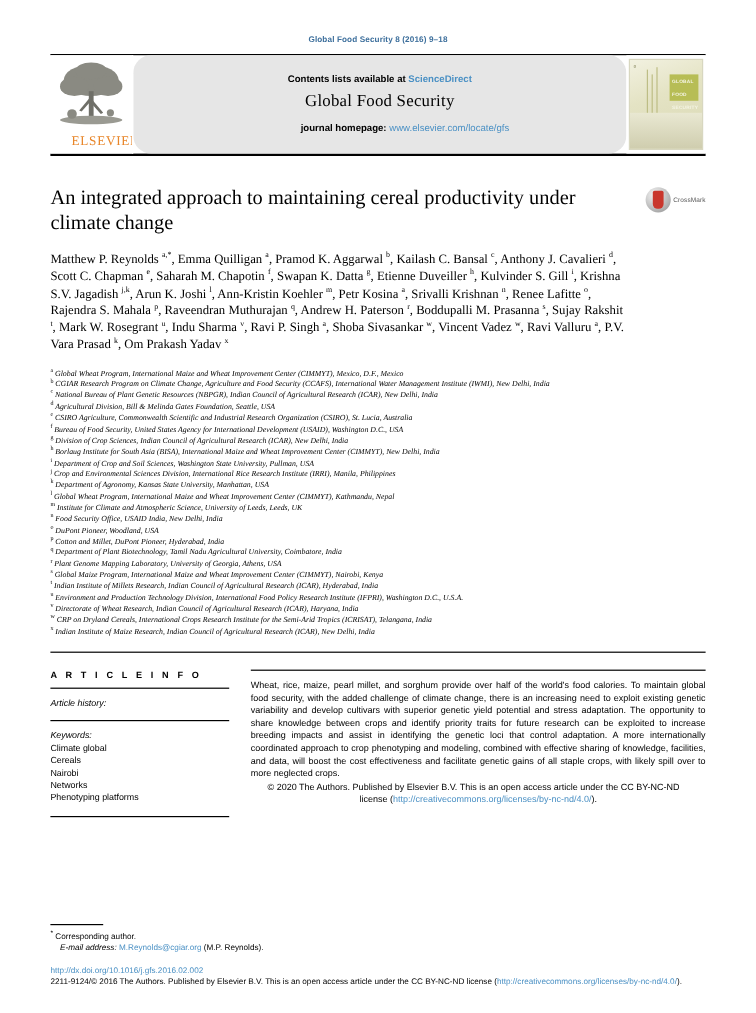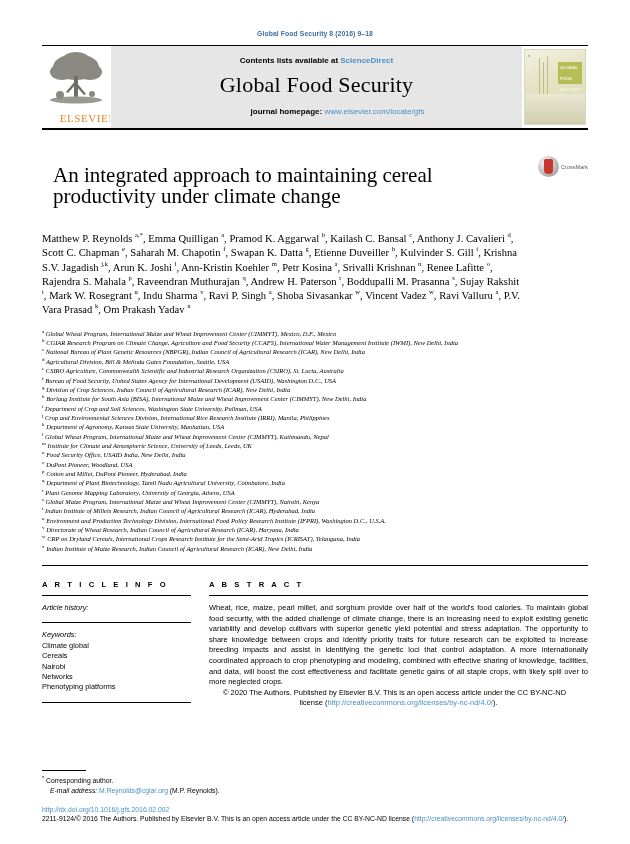--- a/index.html
+++ b/index.html
@@ -61,31 +61,32 @@
     font-weight:normal;
   }
   .mast-center{
     flex:1 1 auto;
     background:#e6e6e6;
     display:flex;
     flex-direction:column;
     justify-content:center;
     align-items:center;
     padding:4px 0 6px;
+    border-radius:15px;
   }
   .contents-line{
     font-family:"Liberation Sans", sans-serif;
     font-size:8px;
     font-weight:bold;
     margin-bottom:7px;
   }
   .contents-line .sd{color:#4a90c4;font-weight:bold;}
   .journal-title{
     font-family:"Liberation Serif", serif;
-    font-size:22px;
+    font-size:14px;
     letter-spacing:.2px;
     margin-bottom:9px;
   }
   .homepage-line{
     font-family:"Liberation Sans", sans-serif;
     font-size:8px;
     font-weight:bold;
     padding-left:42px;
   }
   .homepage-line .url{color:#4a90c4;font-weight:normal;}
@@ -120,24 +121,24 @@
   .cover-mark{
     position:absolute;left:3px;top:3px;font-size:4px;color:#7d7d55;
     font-family:"Liberation Sans",sans-serif;
   }
 
   
   .title-row{display:flex;align-items:flex-start;margin-top:24px;}
   .doc-title{
     flex:1 1 auto;
     font-family:"Liberation Serif", serif;
-    font-size:21px;
+    font-size:17px;
     line-height:21px;
     font-weight:normal;
-    margin:11px;
+    margin:0;
     padding-right:12px;
   }
   .crossmark{
     flex:0 0 auto;
     display:flex;align-items:center;gap:2px;margin-top:2px;
   }
   .cm-badge{
     width:21px;height:21px;border-radius:50%;
     background:radial-gradient(circle at 35% 30%,#f3f3f3,#b9b9b9 60%,#8c8c8c 100%);
     position:relative;
@@ -326,21 +327,20 @@
             <div>Cereals</div>
             <div>Nairobi</div>
             <div>Networks</div>
             <div>Phenotyping platforms</div>
           </div>
       </div>
       <div class="info-rule"></div>
     </div>
 
     <div class="col-abs">
-      <div class="sec-head">A B S T R A C T</div>
       <div class="hr-thin"></div>
       <div class="abs-body">Wheat, rice, maize, pearl millet, and sorghum provide over half of the world's food calories. To maintain global food security, with the added challenge of climate change, there is an increasing need to exploit existing genetic variability and develop cultivars with superior genetic yield potential and stress adaptation. The opportunity to share knowledge between crops and identify priority traits for future research can be exploited to increase breeding impacts and assist in identifying the genetic loci that control adaptation. A more internationally coordinated approach to crop phenotyping and modeling, combined with effective sharing of knowledge, facilities, and data, will boost the cost effectiveness and facilitate genetic gains of all staple crops, with likely spill over to more neglected crops.</div>
       <div class="abs-body abs-copy">© 2020 The Authors. Published by Elsevier B.V. This is an open access article under the CC BY-NC-ND</div>
       <div class="abs-body abs-lic">
         <span>license (</span><span class="lnk">http://creativecommons.org/licenses/by-nc-nd/4.0/</span><span>).</span>
       </div>
     </div>
   </div>
 
   <div class="foot">

